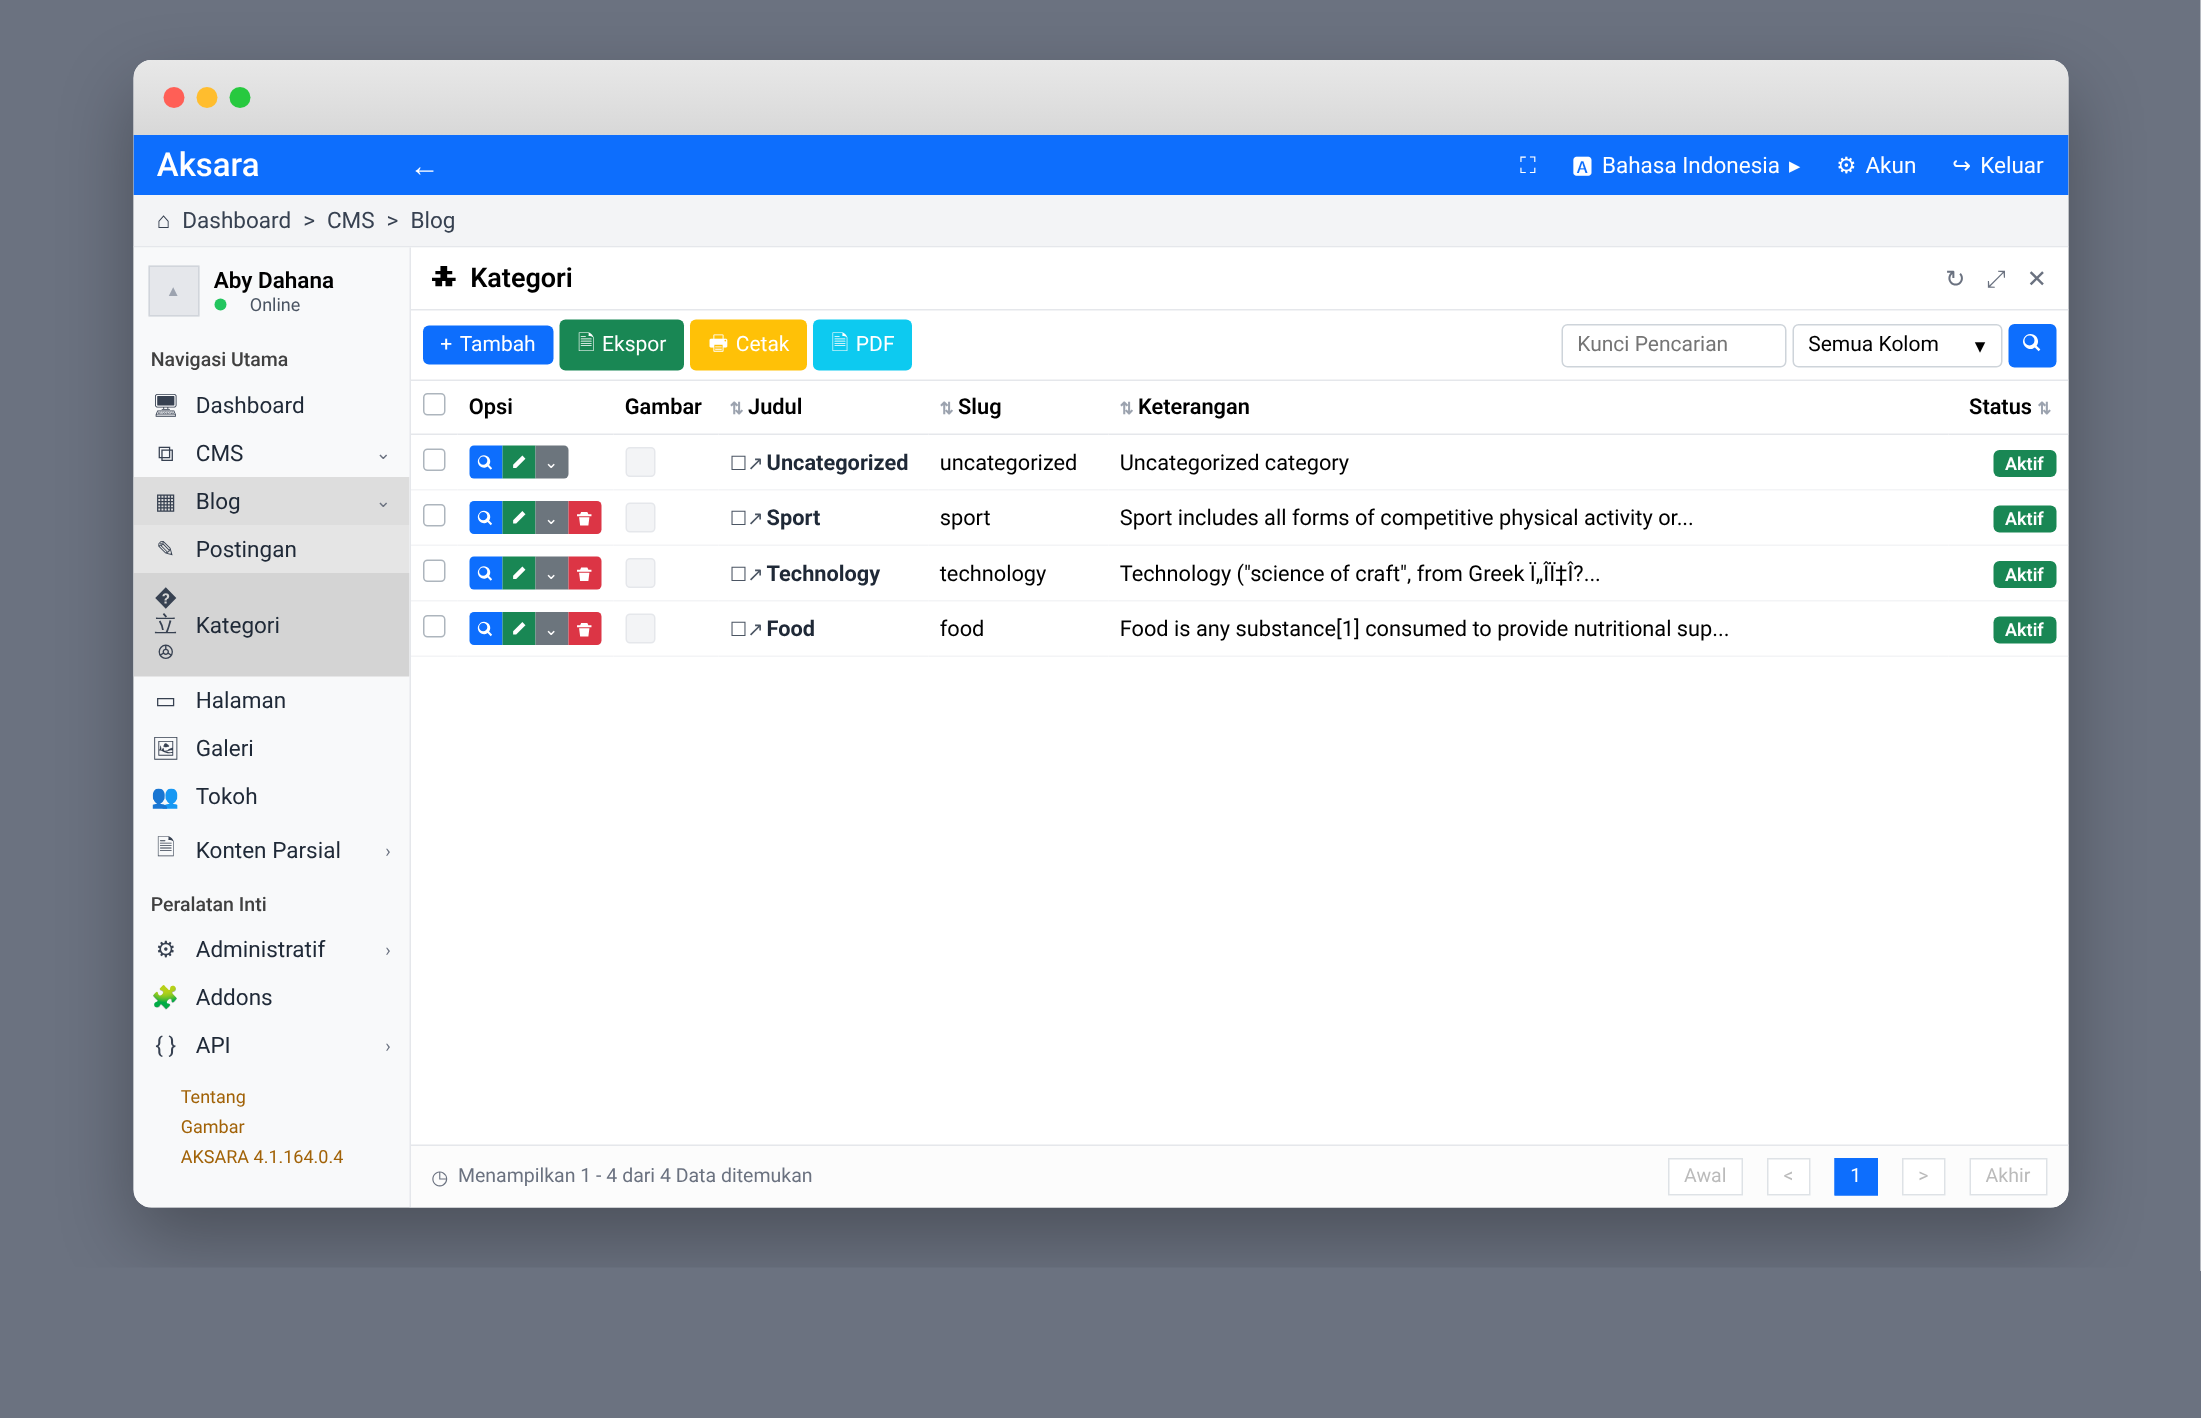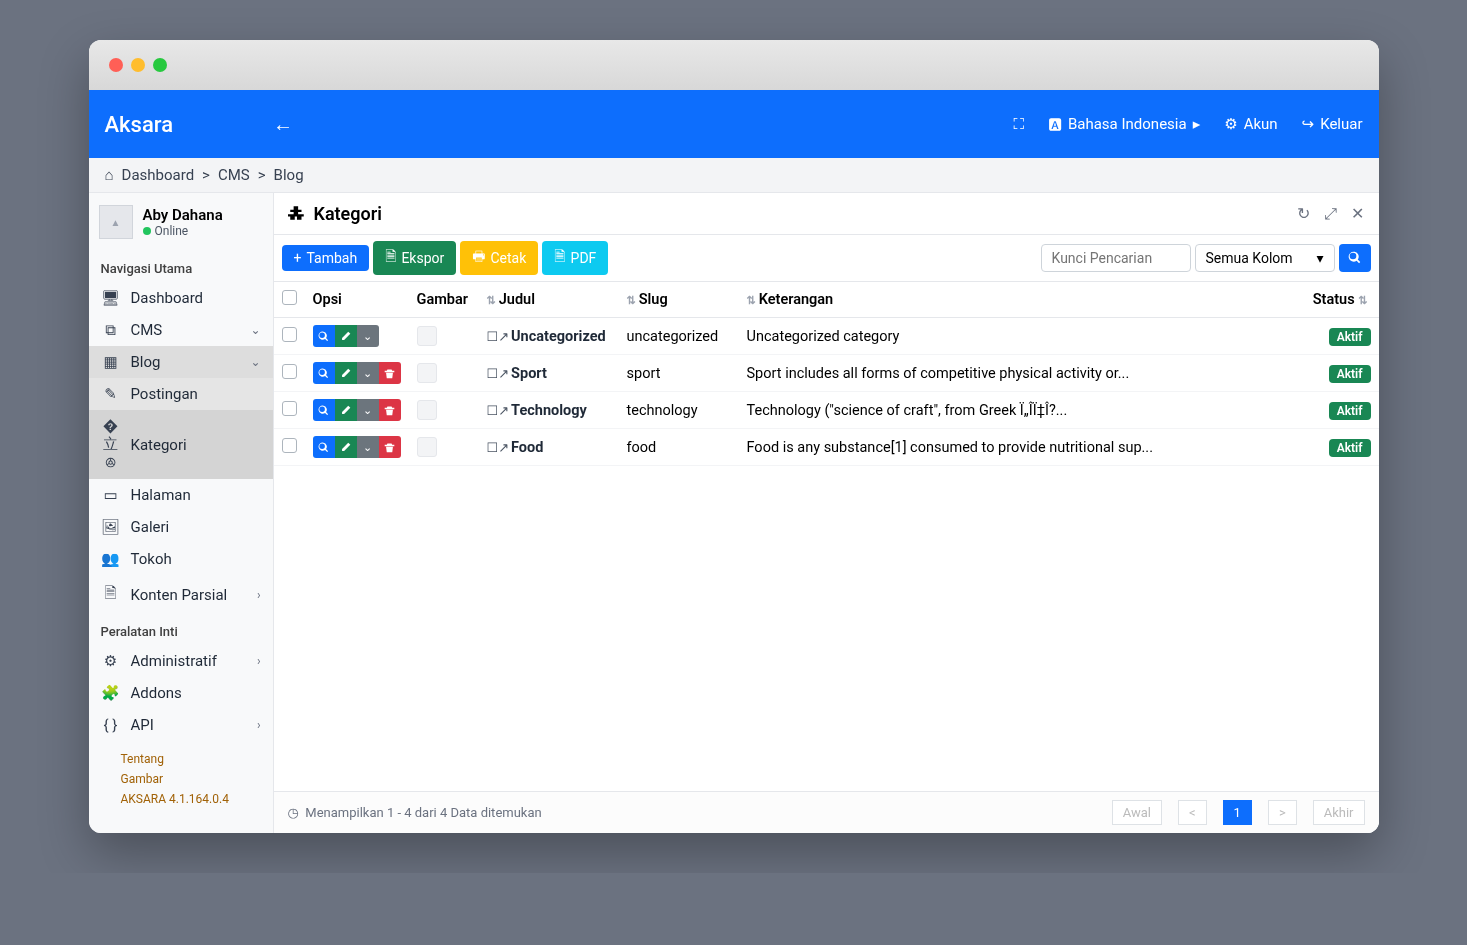--- a/index.html
+++ b/index.html
@@ -3,33 +3,33 @@
 <meta charset="utf-8">
 <style>
 * { margin: 0; padding: 0; box-sizing: border-box; font-family: -apple-system, BlinkMacSystemFont, "Segoe UI", Roboto, sans-serif; }
 body { background: #6b7280; padding: 40px; }
 .window { background: #fff; border-radius: 12px; overflow: hidden; box-shadow: 0 20px 50px rgba(0,0,0,0.3); width: 1290px; margin: 0 auto; }
 .titlebar { background: linear-gradient(#e8e8e8,#d8d8d8); height: 50px; display: flex; align-items: center; padding: 0 20px; gap: 8px; }
 .traffic-light { width: 14px; height: 14px; border-radius: 50%; }
 .tl-red { background: #ff5f56; }
 .tl-yellow { background: #ffbd2e; }
 .tl-green { background: #27c93f; }
-.topbar { background: #0d6efd; color: #fff; height: 68px; display: flex; align-items: center; padding: 0 16px; }
+.topbar { background: #0d6efd; color: #fff; height: 40px; display: flex; align-items: center; padding: 0 16px; }
 .brand { font-size: 22px; font-weight: 500; }
 .back-arrow { margin-left: 100px; color: #fff; font-size: 20px; cursor: pointer; }
 .topbar-right { margin-left: auto; display: flex; gap: 24px; align-items: center; font-size: 15px; }
 .topbar-item { display: flex; align-items: center; gap: 6px; cursor: pointer; }
 .breadcrumb-bar { background: #f3f4f6; padding: 8px 16px; border-bottom: 1px solid #e5e7eb; font-size: 15px; color: #374151; display: flex; align-items: center; gap: 8px; }
 .breadcrumb-bar a { color: #374151; text-decoration: none; cursor: pointer; }
 .layout { display: flex; height: 640px; }
 .sidebar { width: 185px; background: #f8f9fa; border-right: 1px solid #e5e7eb; overflow-y: auto; }
 .user-block { display: flex; align-items: center; gap: 10px; padding: 12px 10px; }
 .avatar { width: 34px; height: 34px; background: #e5e7eb; border: 1px solid #d1d5db; display: flex; align-items: center; justify-content: center; color: #9ca3af; font-size: 10px; }
 .user-name { font-weight: 600; font-size: 15px; }
-.user-status { font-size: 12px; color: #4b5563; display: flex; align-items: center; gap: 4px; }
+.user-status { font-size: 12px; color: #4b5563; display: flex; align-items: center; gap: 16px; }
 .status-dot { width: 8px; height: 8px; background: #22c55e; border-radius: 50%; display: inline-block; }
 .nav-header { padding: 10px 12px 6px; font-size: 13px; color: #404040; font-weight: 500; }
 .nav-item { display: flex; align-items: center; padding: 7px 12px; font-size: 15px; color: #1f2937; cursor: pointer; gap: 10px; }
 .nav-item.active { background: #ddd; }
 .nav-item.sub { padding-left: 12px; background: #e5e5e5; }
 .nav-item.sub.current { background: #d4d4d4; }
 .nav-chevron { margin-left: auto; font-size: 12px; color: #6b7280; }
 .nav-icon { width: 20px; text-align: center; color: #374151; }
 .footer-links { padding: 8px 12px; font-size: 12px; color: #a16207; }
 .footer-links div { padding: 3px 0 3px 20px; cursor: pointer; }

